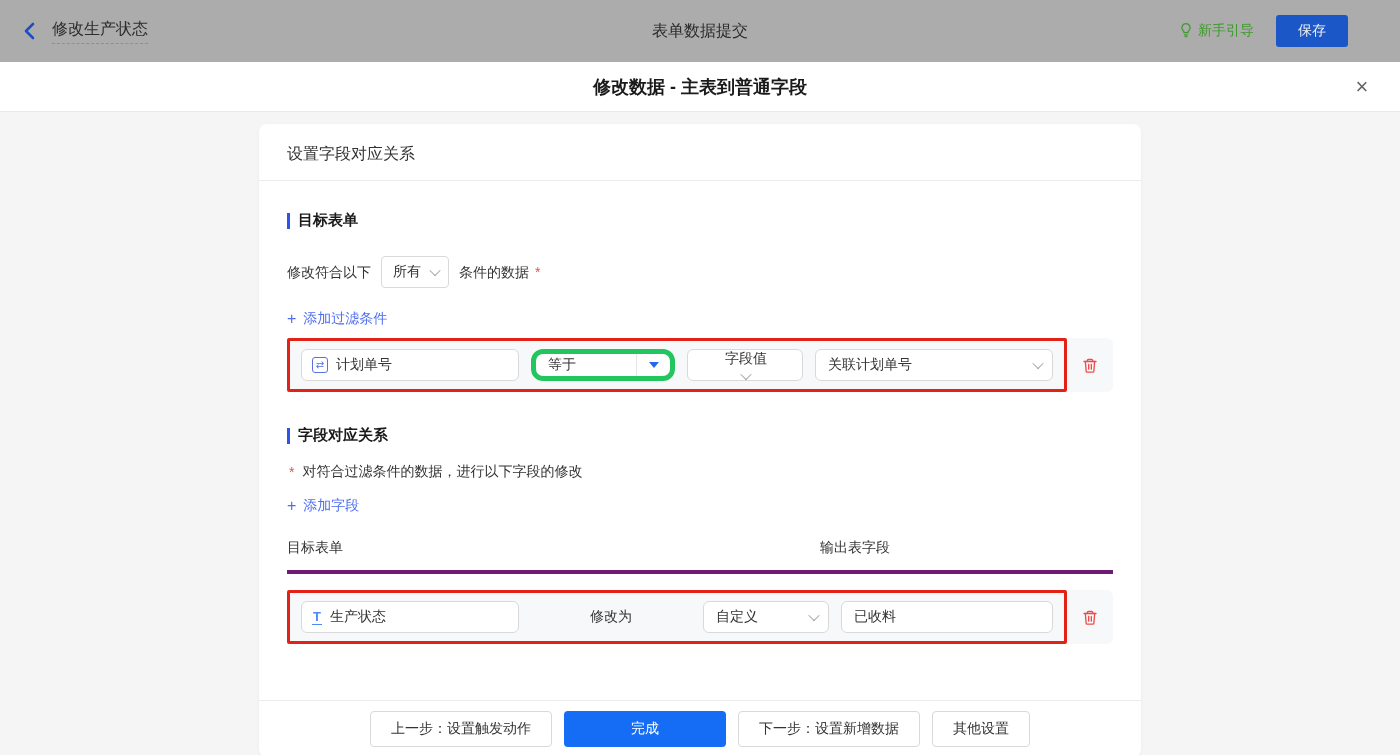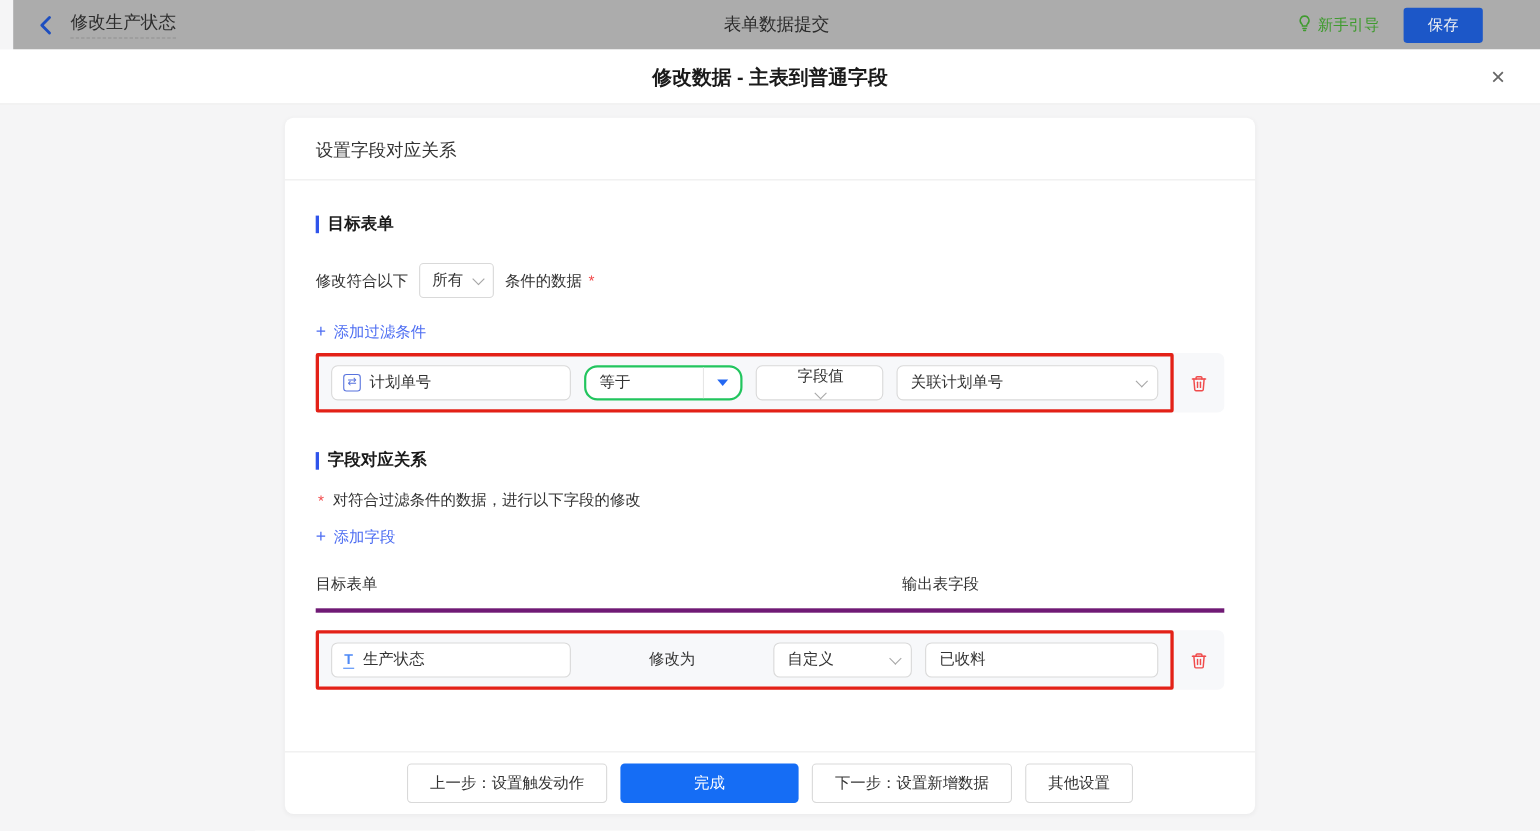--- a/index.html
+++ b/index.html
@@ -4,22 +4,22 @@
 <style>
   * { margin:0; padding:0; box-sizing:border-box; }
   html,body { width:1400px; height:755px; }
   body {
     font-family:"Liberation Sans","DejaVu Sans",sans-serif;
     color:#333; background:#f5f5f6; overflow:hidden;
   }
 
   
   .topbar {
-    height:45px; background:#acacac; display:flex; align-items:center;
-    padding:0 52px 0 22px; position:relative;margin-left:12px;
+    height:62px; background:#acacac; display:flex; align-items:center;
+    padding:0 52px 0 22px; position:relative;
   }
   .topbar-left { display:flex; align-items:center; gap:14px; }
   .back-btn { display:flex; align-items:center; cursor:pointer; }
   .back-title {
     font-size:16px; color:#2d2d2d; border-bottom:1px dashed #8f8f8f; padding-bottom:3px;
   }
   .topbar-center {
     position:absolute; left:0; right:0; text-align:center;
     font-size:16px; color:#2a2a2a; pointer-events:none;
   }
@@ -92,21 +92,21 @@
   .fld-ic-serial {
     width:16px; height:16px; border:1px solid #5873de; border-radius:3px; color:#5873de;
     font-size:10px; line-height:14px; text-align:center; flex:0 0 auto;
   }
   .fld-ic-text {
     color:#4e8af7; font-size:13px; font-weight:bold; border-bottom:1.5px solid #4e8af7;
     line-height:14px; padding:0 1px; flex:0 0 auto;
   }
 
   .op-select {
-    width:144px; height:32px; background:#fff; border:2px solid #22c55e; border-radius:12px;
+    width:144px; height:32px; background:#fff; border:5px solid #22c55e; border-radius:12px;
     display:flex; align-items:center; font-size:14px; cursor:pointer;
   }
   .op-select .op-text { flex:1; padding-left:12px; }
   .op-caret-zone {
     width:34px; height:100%; border-left:1px solid #e6e6e6;
     display:flex; align-items:center; justify-content:center;
   }
   .tri-down {
     width:0; height:0; border-left:5px solid transparent; border-right:5px solid transparent;
     border-top:6px solid #2468f2;

